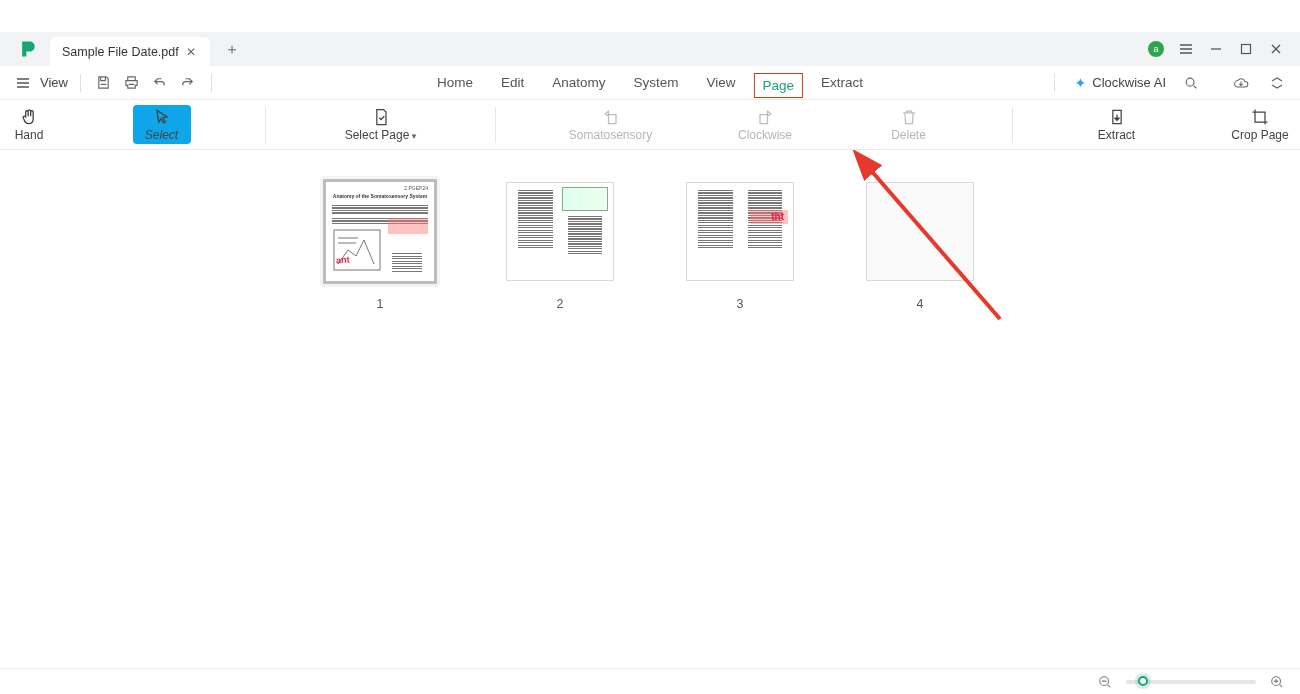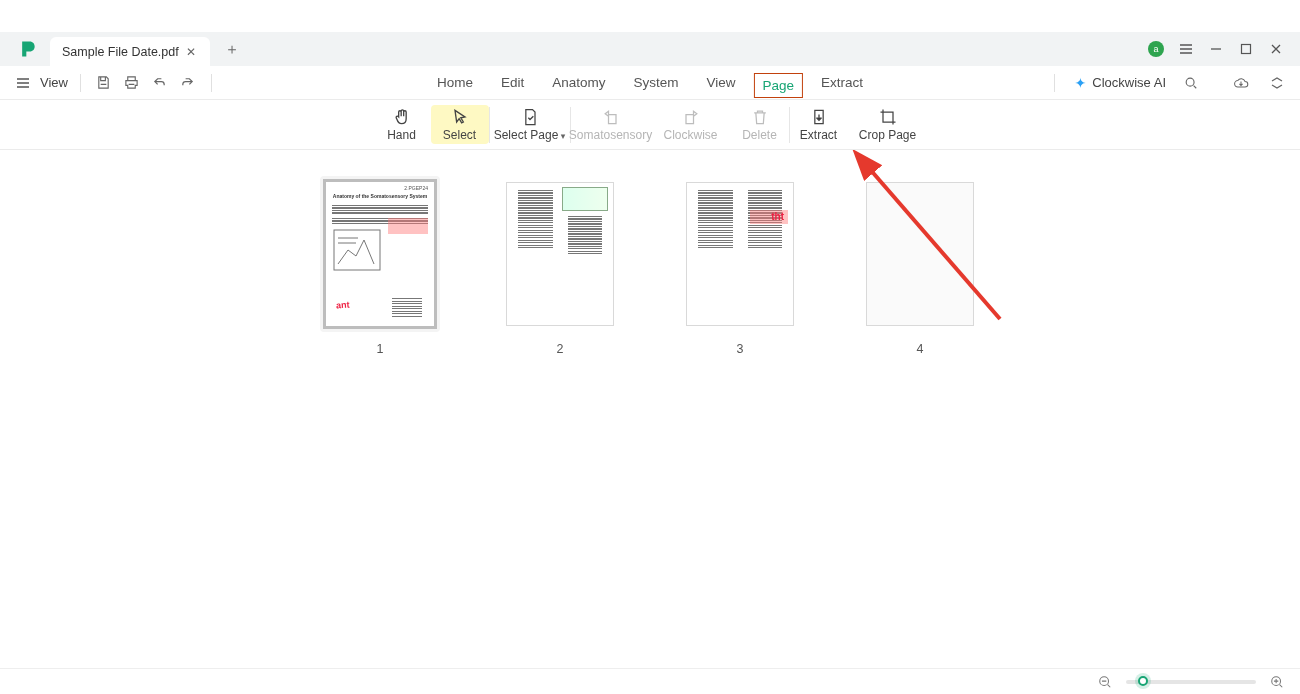--- a/index.html
+++ b/index.html
@@ -115,35 +115,36 @@
     color:#444;
   }
   .ai-icon-star { color:#2aa0f5; font-size:14px; }
 
   
   .ribbon {
     height: 50px;
     border-bottom: 1px solid #ebebeb;
     display:flex;
     align-items:center;
-    justify-content:center;
+    justify-content:space-between;
+    gap: 18px;
     background:#fff;
     position:relative;
   }
   .ribbon .group-sep { width:1px; height:36px; background:#e6e6e6; }
   .tool {
     display:flex;flex-direction:column;align-items:center;
     width:58px;
     font-size:12px;
     color:#444;
     padding:2px 4px;
     border-radius:4px;
   }
   .tool.wide { width:80px; }
-  .tool.selected { background:#fef9c3; }
+  .tool.selected { background:#0ea5e9;font-style:italic; }
   .tool.disabled { color:#b5b5b5; }
   .tool svg { display:block; }
   .tool .lbl { margin-top:1px; white-space:nowrap; }
   .dropdown .lbl::after { content: " \25BE"; font-size:9px; color:#666;}
 
   
   .content {
     flex:1;
     background:#fff;
     padding: 26px 0 0 0;
@@ -156,21 +157,21 @@
     gap:50px;
   }
   .page-item { display:flex;flex-direction:column;align-items:center; width:130px; }
   .page-item.selected .thumb-wrap {
     background:#f4f4f4;
     border-radius:4px;
     padding:6px;
   }
   .thumb-wrap { padding:6px; position:relative; }
   .thumb {
-    width:108px; height:144px;
+    width:108px; height:99px;
     background:#fff;
     border:1px solid #d9d9d9;
     position:relative;
     overflow:hidden;
   }
   .page-item.selected .thumb { outline:3px solid #bdbdbd; border:none; }
   .thumb.blank { background:#fafafa; }
   .page-num { margin-top:10px; font-size:12.5px; color:#555; }
   .para { padding:3px 6px 0; }
   .para .l { height:1.2px; background:#777; margin-bottom:1.3px; }

